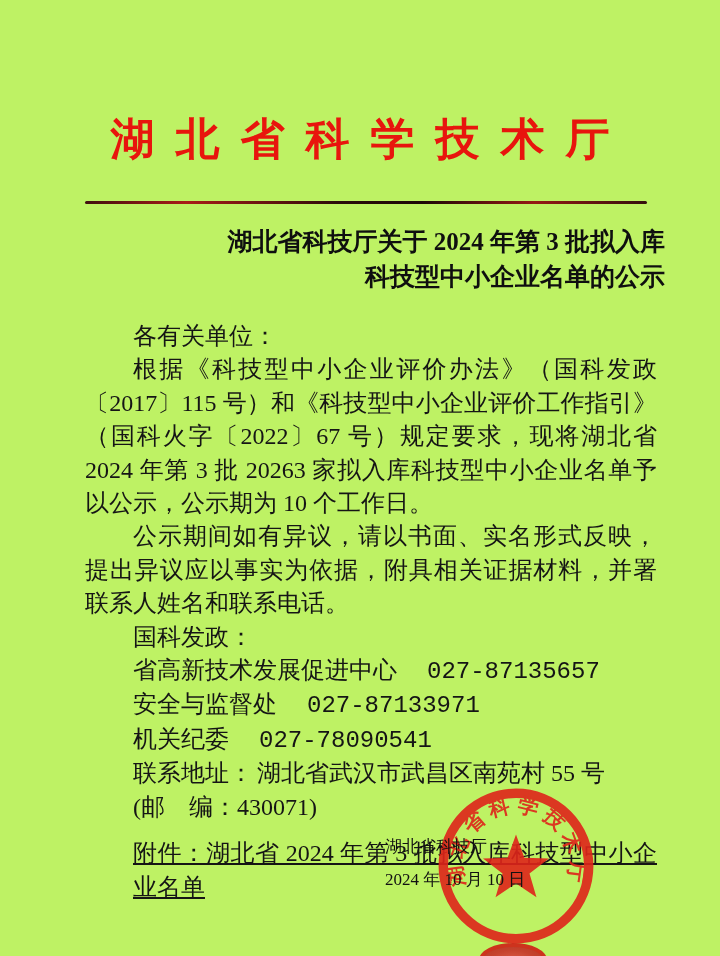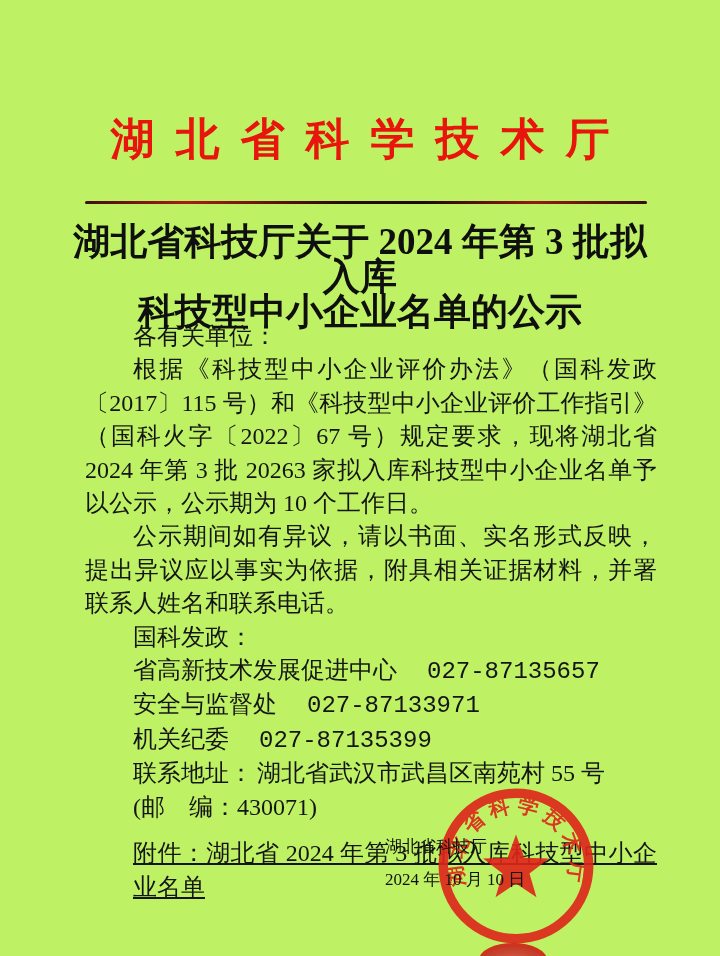--- a/index.html
+++ b/index.html
@@ -23,22 +23,22 @@
     line-height:52px;
     white-space:nowrap;
   }
   .red-rule{
     position:absolute;top:201px;left:85px;width:562px;height:3px;
     background:linear-gradient(90deg,#40100e 0%,#a81d17 18%,#2a0c0a 45%,#1d0907 60%,#941a14 80%,#33100d 100%);
     border-radius:2px;
   }
   .doc-title{
     position:absolute;top:224px;left:55px;right:55px;
-    text-align:center;
-    font-size:37px;font-weight:bold;
+    text-align:right;
+    font-size:25px;font-weight:bold;
     line-height:35px;
     color:#0f0f0f;
   }
   .body-block{
     position:absolute;top:320px;left:85px;width:572px;
     font-size:24px;line-height:33.4px;
     text-align:justify;
   }
   .body-block p{margin:0;text-indent:2em;}
   .salutation{text-indent:0;}
@@ -91,21 +91,21 @@
 
     <div class="indent">国科发政：</div>
 
     <div class="indent phone-row">
       <span>省高新技术发展促进中心</span><span class="num">027-87135657</span>
     </div>
     <div class="indent phone-row">
       <span>安全与监督处</span><span class="num">027-87133971</span>
     </div>
     <div class="indent phone-row">
-      <span>机关纪委</span><span class="num">027-87135399</span>
+      <span>机关纪委</span><span class="num">027-78090541</span>
     </div>
 
     <div class="indent">
       <span class="addr-label">联系地址：</span><span>湖北省武汉市武昌区南苑村 55 号</span>
     </div>
     <div class="indent">(邮　编：430071)</div>
 
     <div class="attachment">附件：湖北省 2024 年第 3 批拟入库科技型中小企业名单</div>
   </div>
 

